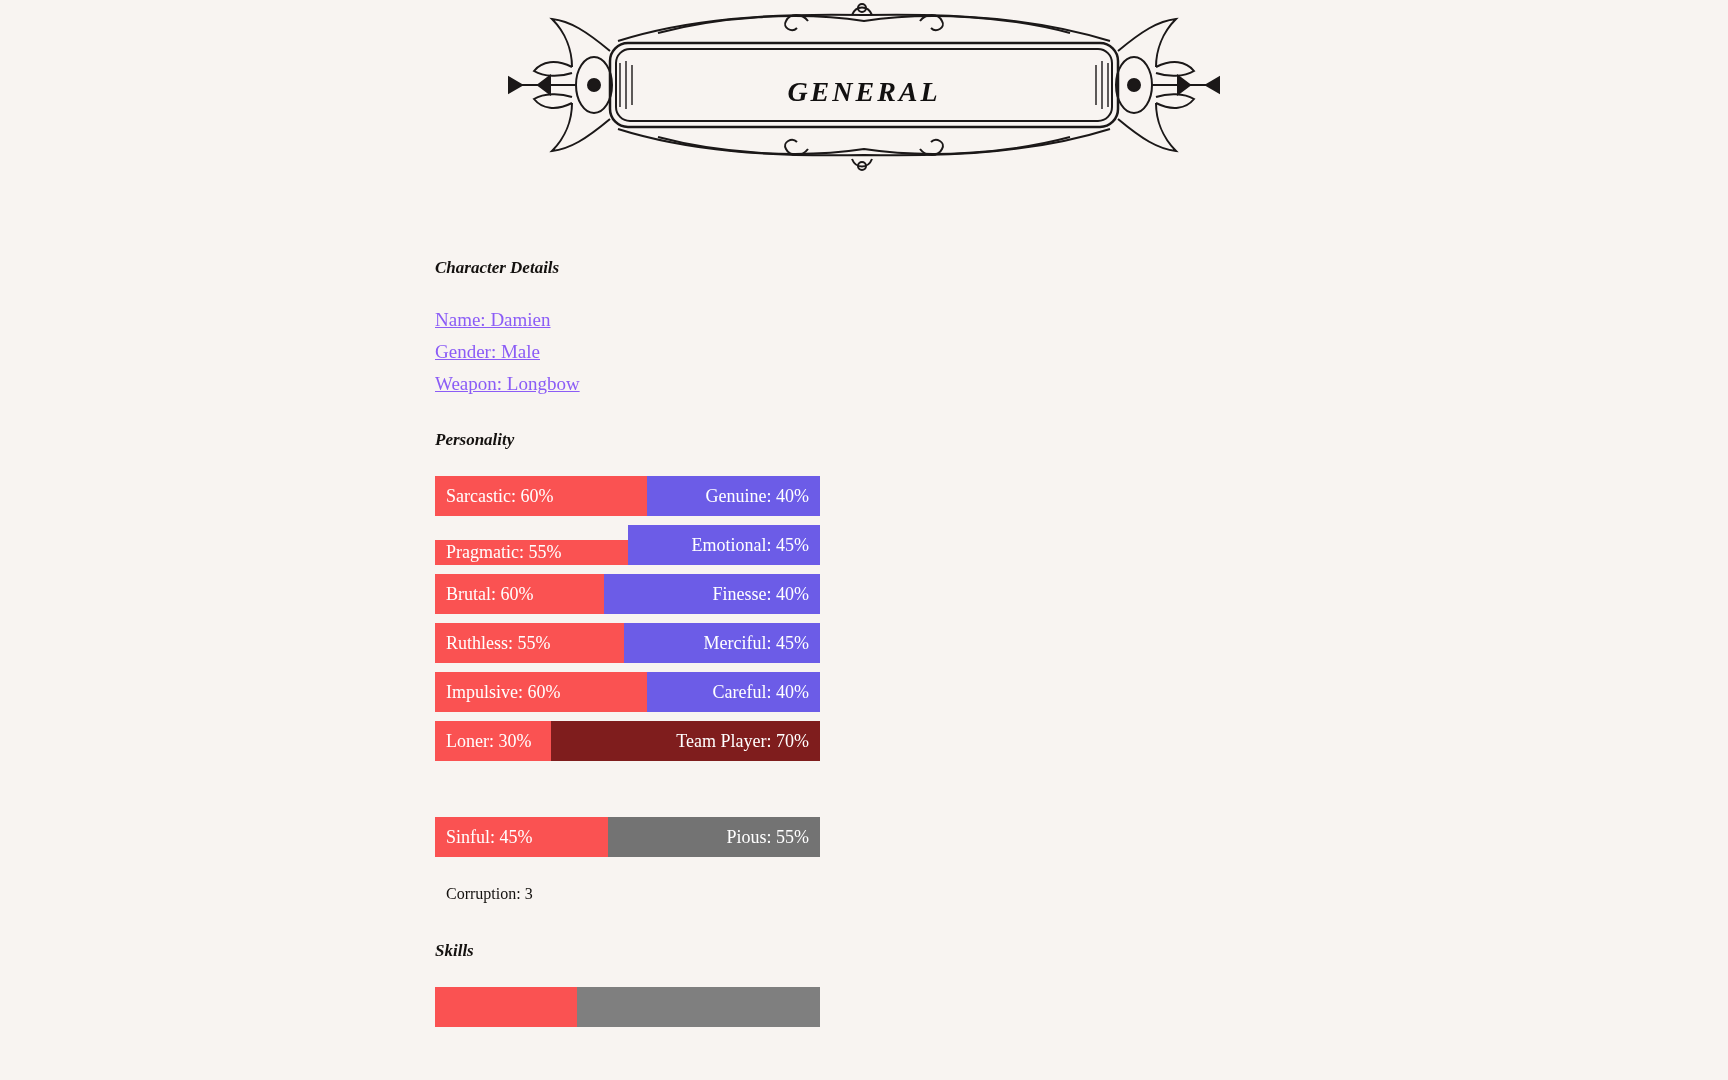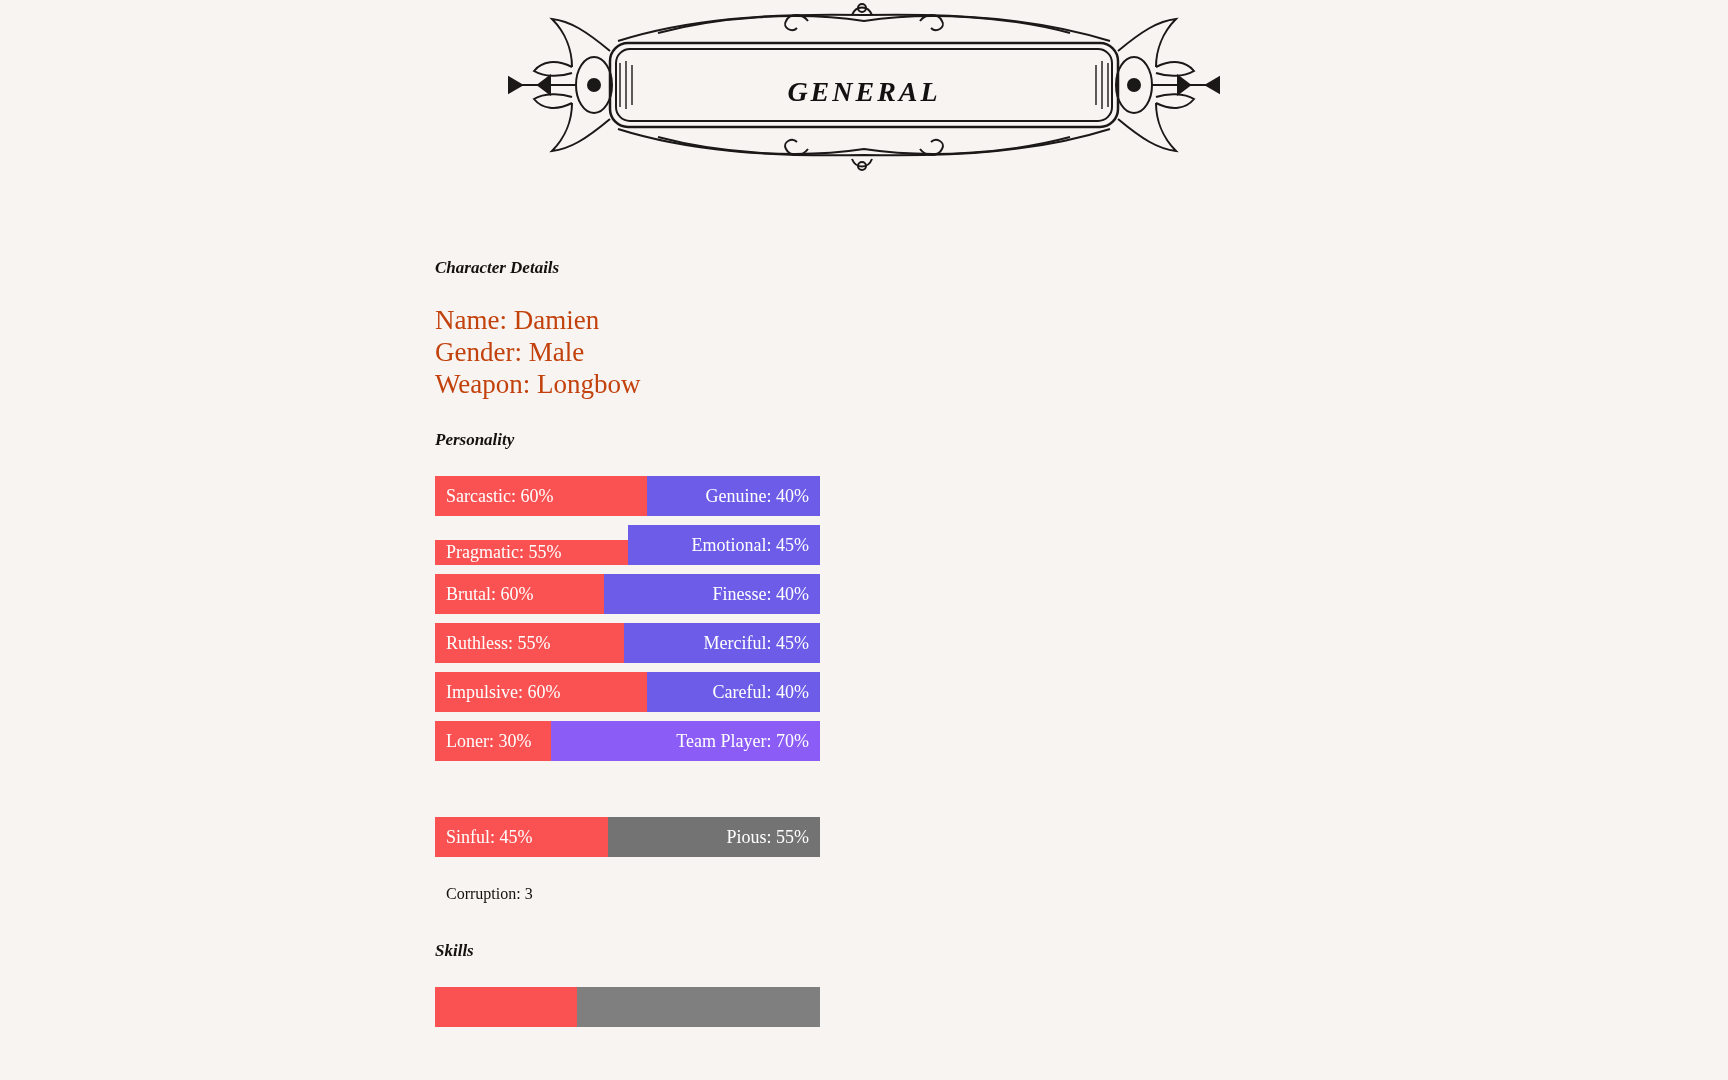--- a/index.html
+++ b/index.html
@@ -72,23 +72,24 @@
     font-weight: 700;
     font-style: italic;
     margin: 0 0 26px 0;
     color: #14110f;
   }
   .section-heading.spaced-top {
     margin-top: 38px;
   }
 
   .detail-line {
-    font-size: 27px;
+    font-size: 19px;
     line-height: 32px;
-    color: #c2410c;
+    color: #8b5cf6;
+    text-decoration: underline;
   }
 
   .detail-block {
     margin-bottom: 30px;
   }
 
   
   .bars {
     margin-top: 4px;
     width: 385px;
@@ -217,21 +218,21 @@
           <div class="bar-row">
             <div class="bar-seg left" style="width: 49%; background: rgb(250, 82, 82);">Ruthless: 55%</div>
             <div class="bar-seg right" style="width: 51%; background: rgb(108, 92, 231);">Merciful: 45%</div>
           </div>
           <div class="bar-row">
             <div class="bar-seg left" style="width: 55%; background: rgb(250, 82, 82);">Impulsive: 60%</div>
             <div class="bar-seg right" style="width: 45%; background: rgb(108, 92, 231);">Careful: 40%</div>
           </div>
           <div class="bar-row">
             <div class="bar-seg left" style="width: 30%; background: rgb(250, 82, 82);">Loner: 30%</div>
-            <div class="bar-seg right" style="width: 70%; background: #8b5cf6;">Team Player: 70%</div>
+            <div class="bar-seg right" style="width: 70%; background: #7f1d1d;">Team Player: 70%</div>
           </div>
         </div>
       <div class="bars-gap"></div>
       <div class="bars" id="morality-bar">
           <div class="bar-row">
             <div class="bar-seg left" style="width: 45%; background: rgb(250, 82, 82);">Sinful: 45%</div>
             <div class="bar-seg right" style="width: 55%; background: #737373;">Pious: 55%</div>
           </div>
         </div>
       <div class="corruption">Corruption: 3</div>

